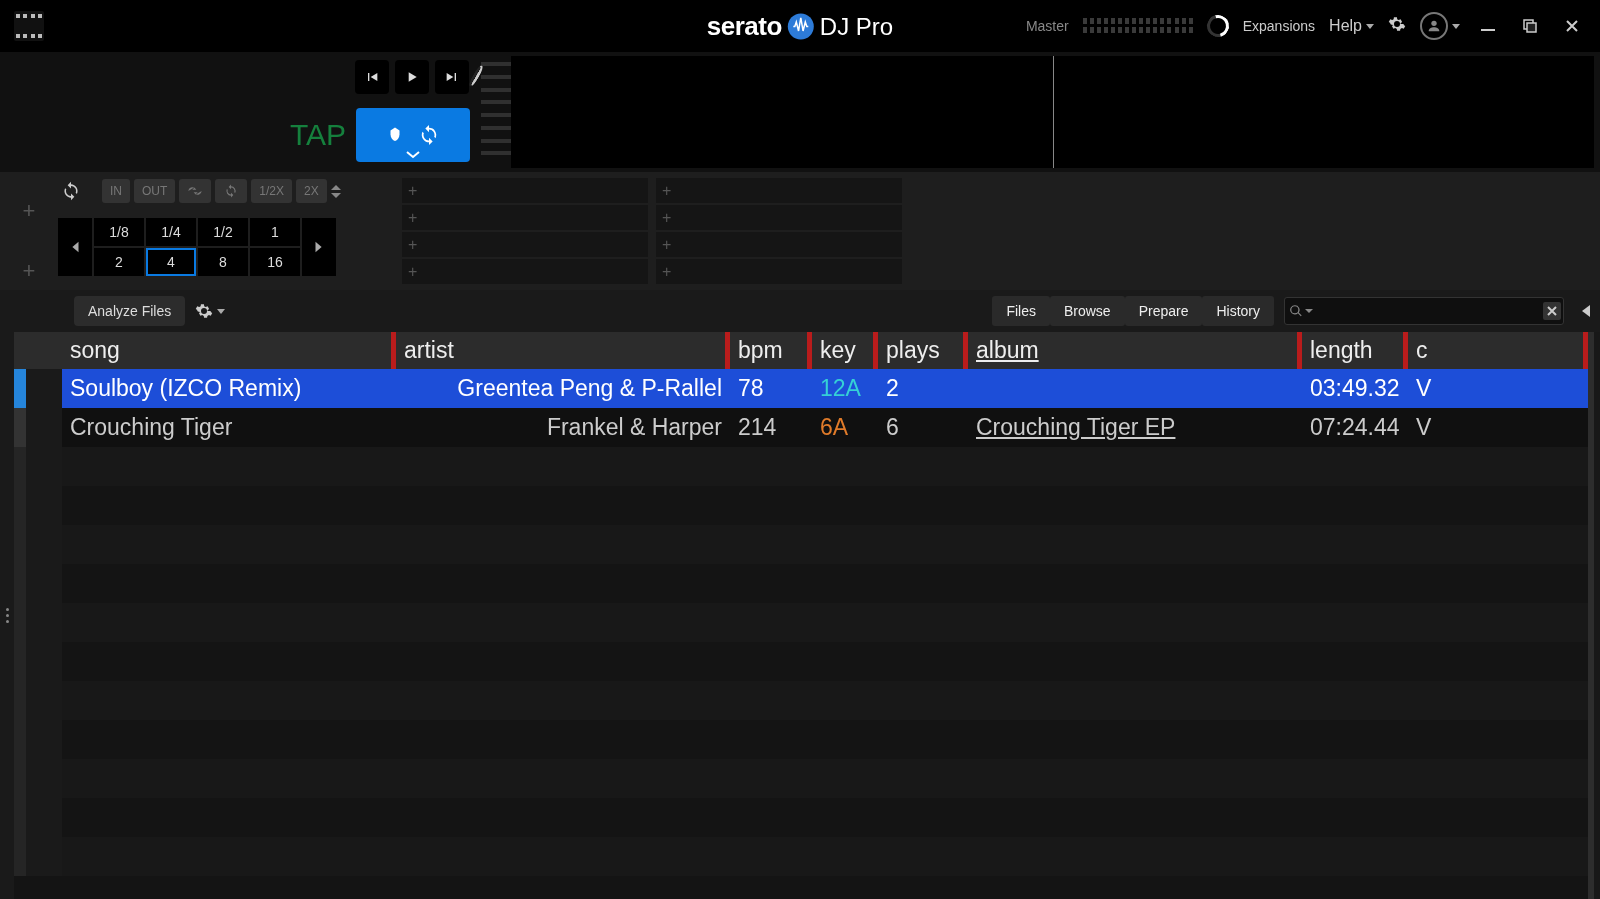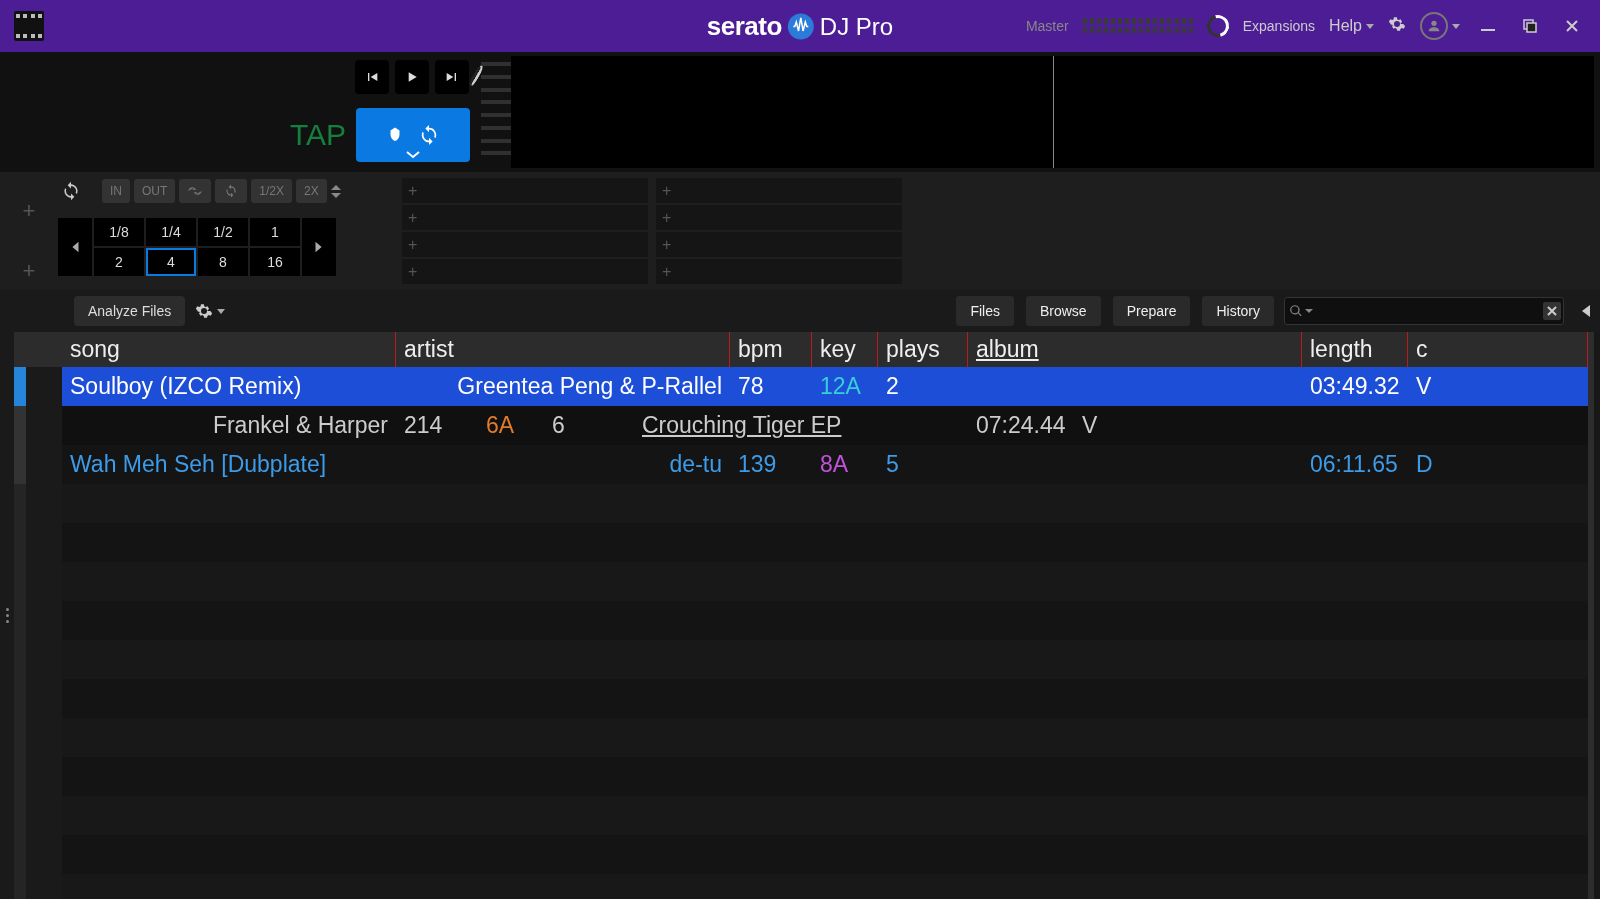--- a/index.html
+++ b/index.html
@@ -1,19 +1,19 @@
 <!DOCTYPE html>
 <html><head>
 <meta charset="utf-8">
 <style>
 * { margin: 0; padding: 0; box-sizing: border-box; font-family: Arial, Helvetica, sans-serif; user-select: none; }
 body { background: #181818; color: #ccc; width: 1600px; height: 899px; overflow: hidden; }
 
 
-.topbar { height: 52px; background: #4c1d95; display: flex; align-items: center; padding: 0 14px; position: relative; }
+.topbar { height: 52px; background: #000000; display: flex; align-items: center; padding: 0 14px; position: relative; }
 .film-icon { width: 30px; height: 30px; background: #111; display: flex; flex-direction: column; justify-content: space-between; padding: 3px 2px; border-radius: 2px;}
 .film-icon .row { display:flex; justify-content: space-between;}
 .film-icon .dot { width:4px; height:4px; background:#bbb; }
 .brand { position:absolute; left:50%; top:50%; transform:translate(-50%,-50%); display:flex; align-items:center; gap:6px; }
 .brand .serato { font-weight: 900; color:#fff; font-size:26px; letter-spacing:-0.5px; }
 .brand .wave { width:26px; height:26px; border-radius:50%; background:#2d7bd8; display:flex; align-items:center; justify-content:center;}
 .brand .wave svg { width:18px; height:18px; }
 .brand .djpro { color:#fff; font-size:24px; font-weight:400; }
 .topbar .right { margin-left:auto; display:flex; align-items:center; gap:14px; }
 .master-lbl { color:#888; font-size:14px; }
@@ -70,37 +70,37 @@
 .slot-cols { display:flex; gap:8px; margin-left:14px;}
 .slotcol { display:flex; flex-direction:column; gap:2px;}
 .slot { width:246px; height:26px; background:#151515; display:flex; align-items:center; padding-left:6px; cursor:pointer;}
 .slot span { color:#555; font-size:16px; }
 
 
 .libbar { height:42px; background:#1a1a1a; display:flex; align-items:center; padding:0 10px 0 74px; gap:10px;}
 .analyze { background:#2c2c2c; color:#ddd; font-size:14px; padding:7px 14px; border-radius:4px; cursor:pointer;}
 .gear-drop { display:flex; align-items:center; gap:4px; cursor:pointer;}
 .libbar .spacer { flex:1; }
-.tabbtns { display:flex; gap:12px;}
+.tabbtns { display:flex; gap:0;}
 .tabbtn { background:#2a2a2a; color:#eee; font-size:14px; padding:7px 14px; border-radius:3px; cursor:pointer;}
 .searchbox { width:280px; height:28px; background:#0f0f0f; border:1px solid #333; border-radius:3px; display:flex; align-items:center; padding:0 4px; position:relative;}
 .searchbox svg { width:14px; height:14px; fill:#888; margin-right:2px;}
 .searchbox .sm-caret { width:0;height:0;border-left:4px solid transparent;border-right:4px solid transparent;border-top:4px solid #888;}
 .searchbox .close { position:absolute; right:2px; width:18px; height:18px; background:#333; border-radius:2px; display:flex; align-items:center; justify-content:center; cursor:pointer;}
 .searchbox .close svg { width:10px; height:10px; fill:#ccc; margin:0;}
 .tri-collapse { width:0;height:0;border-top:6px solid transparent;border-bottom:6px solid transparent;border-right:8px solid #ccc; margin-left:8px; cursor:pointer;}
 
 
 .tablewrap { position:absolute; top:332px; left:0; right:6px; bottom:0; display:flex;}
 .gutterL { width:14px; background:#1a1a1a; display:flex; align-items:center; justify-content:center;}
 .gutterL .dots { display:flex; flex-direction:column; gap:3px;}
 .gutterL .dots span{width:3px;height:3px;background:#888;border-radius:50%;}
 .tablebox { flex:1; display:flex; flex-direction:column;}
 .thead { height:37px; display:flex; background:#2c2c2c; color:#eee; font-size:23px; }
-.th { padding:4px 8px; display:flex; align-items:center; border-right:1px solid #b91c1c;}
+.th { padding:4px 8px; display:flex; align-items:center; border-right:5px solid #b91c1c;}
 .rowstrip { width:48px; background:#2c2c2c; }
 .tbody { flex:1; background:#141414;}
 .trow { height:39px; display:flex; font-size:23px; align-items:center;}
 .trow .cell { padding:2px 8px; overflow:hidden; white-space:nowrap;}
 .trow.sel { background:#1d4ed8; color:#fff;}
 .trow.sel .marker { background:#2585db;}
 .marker { width:12px; background:#333; height:100%;}
 .gap { width:36px; height:100%; background:#1a1a1a;}
 .trow.striped { background:#101010;}
 .trow.blank { background:#181818;}
@@ -411,40 +411,29 @@
     <div class="cell c-bpm">78</div>
     <div class="cell c-key key-12a">12A</div>
     <div class="cell c-plays">2</div>
     <div class="cell c-album"></div>
     <div class="cell c-length">03:49.32</div>
     <div class="cell c-extra">V</div>
         </div>
         <div class="trow striped">
           <div class="marker"></div>
           <div class="gap"></div>
+    <div class="cell c-song">Crouching Tiger</div>
     <div class="cell c-artist">Frankel &amp; Harper</div>
     <div class="cell c-bpm">214</div>
     <div class="cell c-key key-6a">6A</div>
     <div class="cell c-plays">6</div>
     <div class="cell c-album">Crouching Tiger EP</div>
     <div class="cell c-length">07:24.44</div>
     <div class="cell c-extra">V</div>
         </div>
-        <div class="trow row-playing">
-          <div class="marker"></div>
-          <div class="gap"></div>
-    <div class="cell c-song">Wah Meh Seh [Dubplate]</div>
-    <div class="cell c-artist">de-tu</div>
-    <div class="cell c-bpm">139</div>
-    <div class="cell c-key key-8a">8A</div>
-    <div class="cell c-plays">5</div>
-    <div class="cell c-album"></div>
-    <div class="cell c-length">06:11.65</div>
-    <div class="cell c-extra">D</div>
-        </div>
         <div class="trow blank">
           <div class="marker" style="background:#252525;"></div>
           <div class="gap"></div>
         </div>
         <div class="trow blank alt">
           <div class="marker" style="background:#252525;"></div>
           <div class="gap"></div>
         </div>
         <div class="trow blank">
           <div class="marker" style="background:#252525;"></div>

